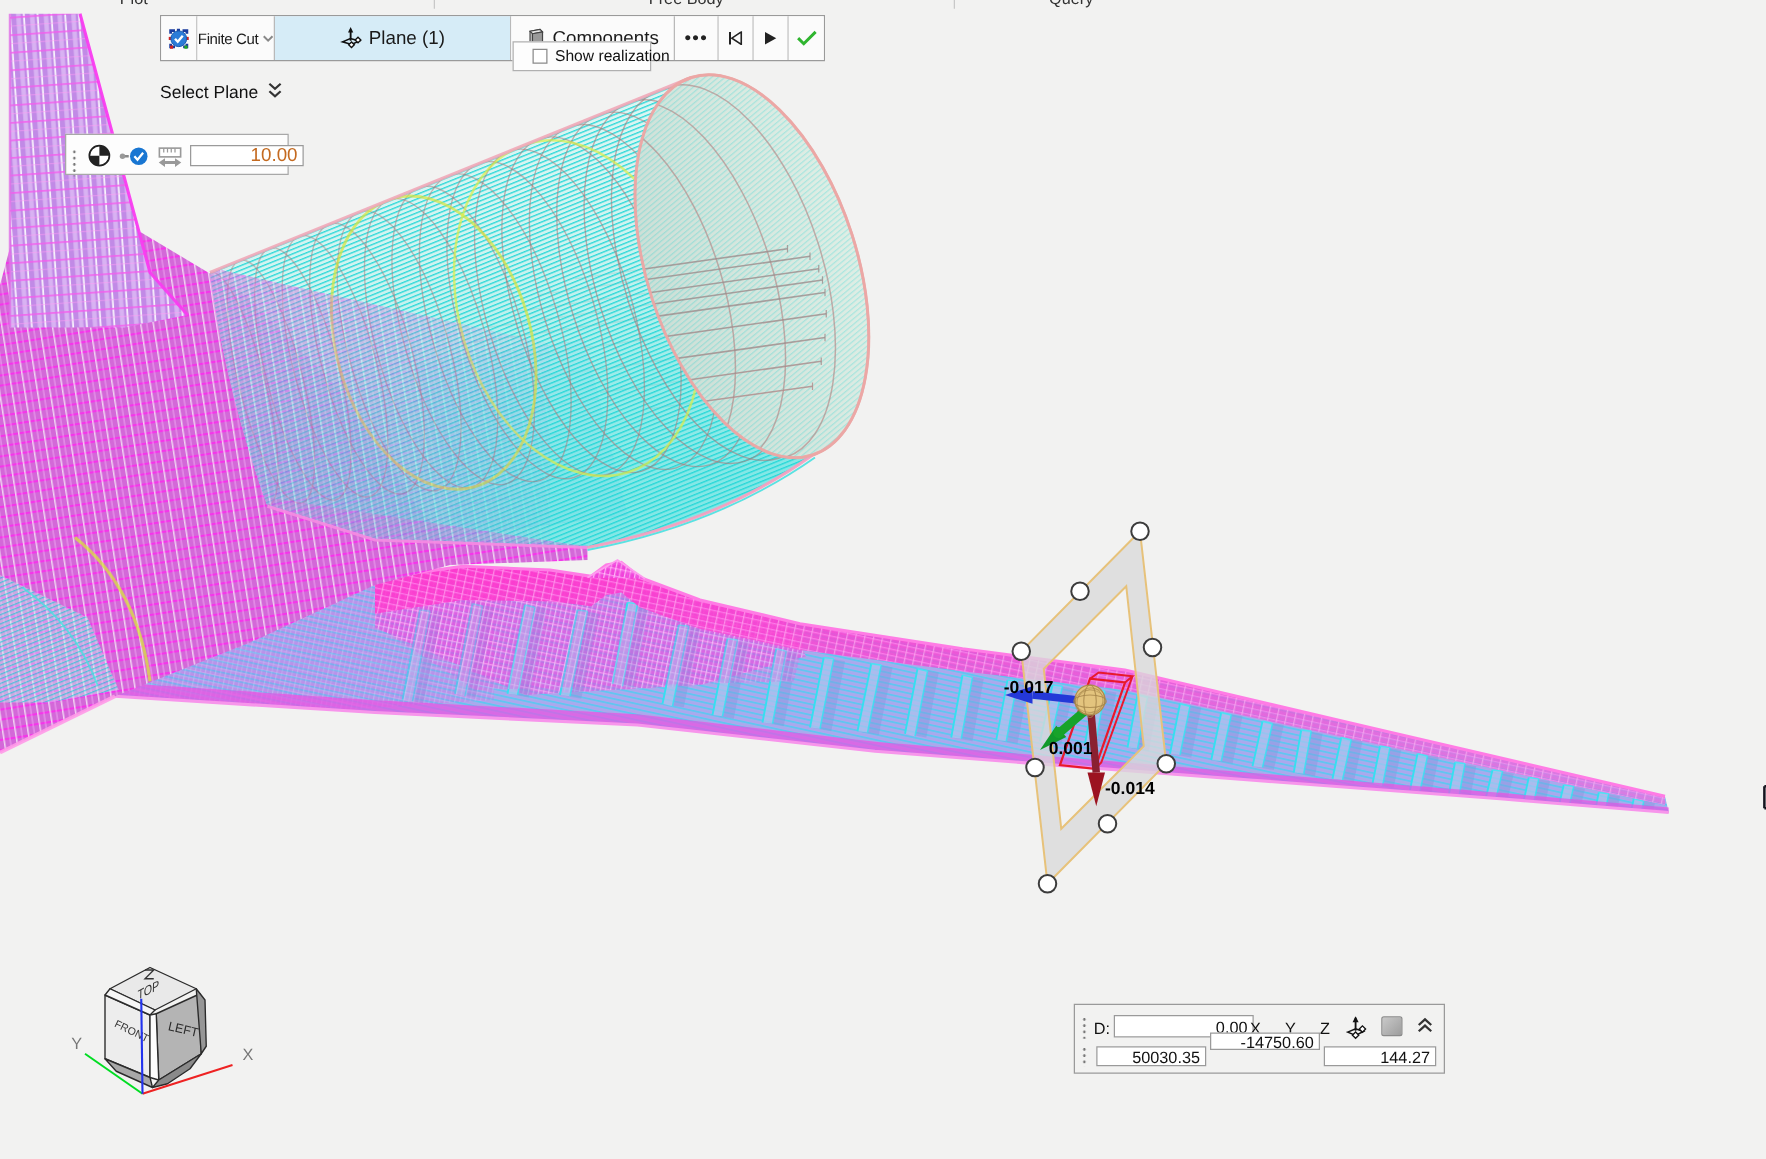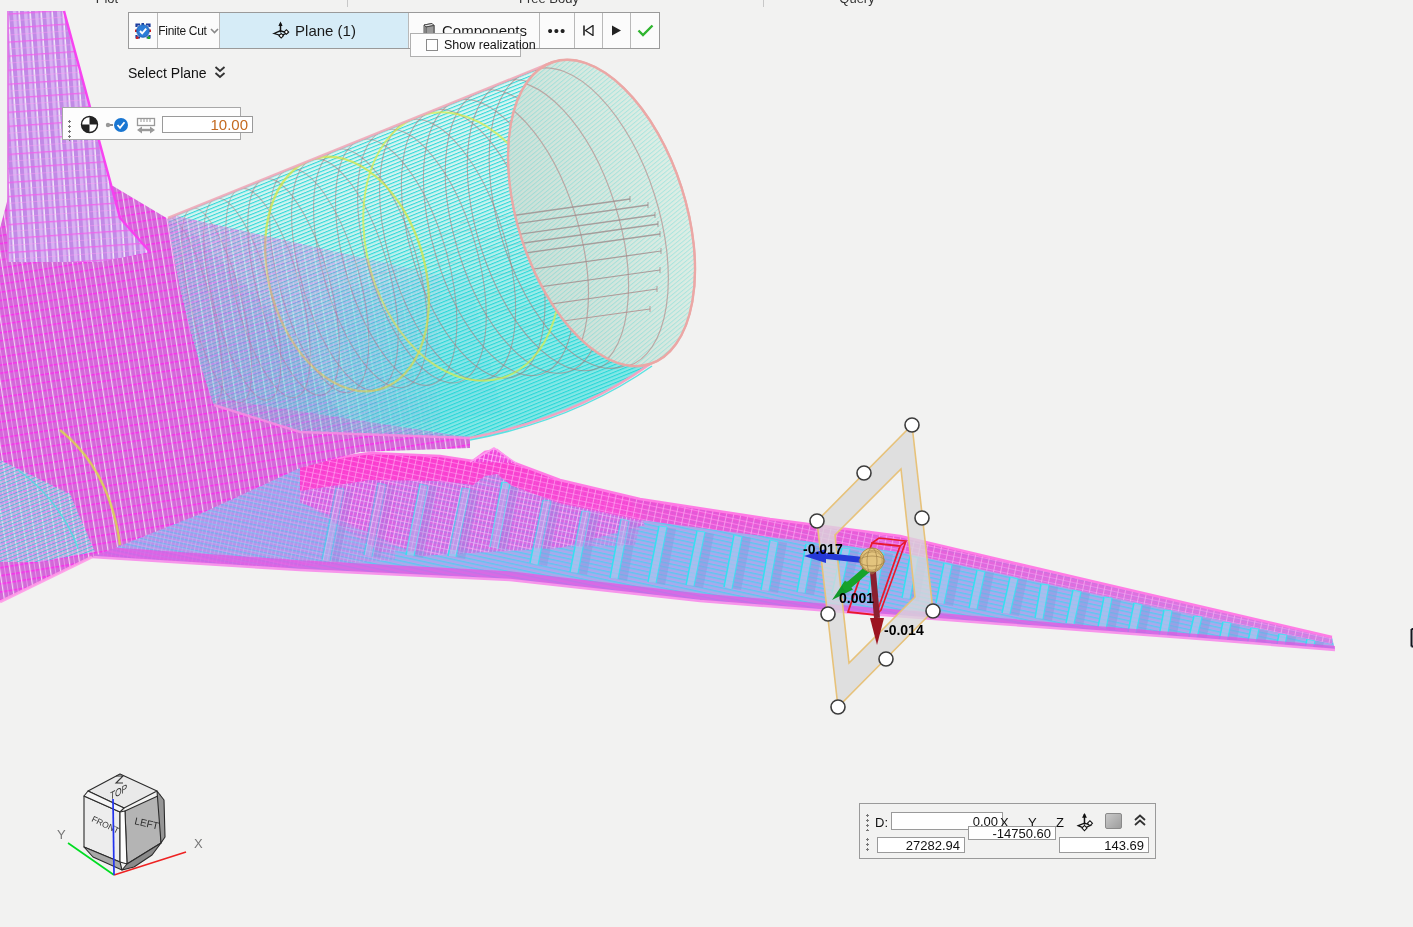--- a/index.html
+++ b/index.html
@@ -3,21 +3,21 @@
 *{margin:0;padding:0;box-sizing:border-box}
 html,body{width:1413px;height:927px;overflow:hidden;background:#f2f2f1;font-family:"Liberation Sans",sans-serif}
 .ribbonlbl{position:absolute;top:-8px;font-size:13px;color:#333;text-align:center;line-height:13px}
 #toolbar{position:absolute;left:128px;top:12px;height:37px;display:flex;border:1px solid #9a9a9a;background:#fbfbfb}
 .cell{height:100%;border-right:1px solid #b9b9b9;display:flex;align-items:center;justify-content:center;background:#fbfbfb;font-size:15px;color:#1a1a1a;white-space:nowrap}
 .cell:last-child{border-right:none}
 .cell.sel{background:#d6ecf7}
 #showreal{position:absolute;left:410px;top:33px;width:111px;height:24px;background:#fdfdfd;border:1px solid #b0b0b0;display:flex;align-items:center;font-size:12.5px;color:#111;padding-left:15px;white-space:nowrap}
 #showreal .cb{width:12px;height:12px;border:1px solid #8a8a8a;background:#fff;display:inline-block;margin-right:6px;flex-shrink:0}
 #selplane{position:absolute;left:128px;top:65px;font-size:14px;font-weight:normal;color:#111;display:flex;align-items:center;white-space:nowrap}
-#minibar{position:absolute;left:62px;top:107px;width:179px;height:33px;background:#fdfdfd;border:1px solid #a8a8a8}
+#minibar{position:absolute;left:52px;top:107px;width:179px;height:33px;background:#fdfdfd;border:1px solid #a8a8a8}
 .grip{position:absolute;left:5px;top:7px;width:3px;height:20px;background-image:radial-gradient(circle,#777 1px,transparent 1.2px);background-size:3px 5px;background-repeat:repeat-y}
 #minibar .grip{position:absolute}
 .numin{height:20px;background:#fff;border:1px solid #9a9a9a;display:flex;align-items:center;justify-content:flex-end;padding-right:4px;font-size:13px;color:#111}
 #dlg{position:absolute;left:859px;top:803px;width:297px;height:56px;background:#f2f2f1;border:1px solid #9a9a9a}
 </style></head>
 <body>
 <svg width="1413" height="927" viewBox="0 0 1413 927" style="position:absolute;left:0;top:0">
 <defs>
 <pattern id="magmesh" width="10" height="8" patternUnits="userSpaceOnUse" patternTransform="rotate(-9)">
 <rect width="10" height="8" fill="#d369d8"></rect>
@@ -473,21 +473,21 @@
       <path d="M 9,1 6.7,5.5 11.3,5.5 Z" fill="#111"></path>
       <path d="M 3,13 9,10.5 15,12.5 9,15.5 Z" fill="none" stroke="#111" stroke-width="1.2"></path>
       <rect x="12.5" y="9" width="3.4" height="3.4" fill="#fff" stroke="#111" stroke-width="1" transform="rotate(45 14.2 10.7)"></rect>
       <rect x="7.3" y="13.6" width="3.4" height="3.4" fill="#fff" stroke="#111" stroke-width="1" transform="rotate(45 9 15.3)"></rect>
   </svg>
   <div style="position:absolute;left:245px;top:9px;width:17px;height:16px;border:1px solid #8a8a8a;border-radius:2px;background:linear-gradient(135deg,#c9c9c9,#9d9d9d)"></div>
   <svg width="14" height="13" viewBox="0 0 14 13" style="position:absolute;left:273px;top:10px">
       <path d="M 2,6 7,1.5 12,6 M 2,11 7,6.5 12,11" fill="none" stroke="#333" stroke-width="1.8"></path>
     </svg>
   <div class="numin" style="position:absolute;left:17px;top:33px;width:88px;height:16px">
-      <span>27282.94</span>
+      <span>50030.35</span>
     </div>
   <div class="numin" style="position:absolute;left:108px;top:22px;width:88px;height:14px">
       <span>-14750.60</span>
     </div>
   <div class="numin" style="position:absolute;left:199px;top:33px;width:90px;height:16px">
-      <span>143.69</span>
+      <span>144.27</span>
     </div>
 </div>
 
 </body></html>

